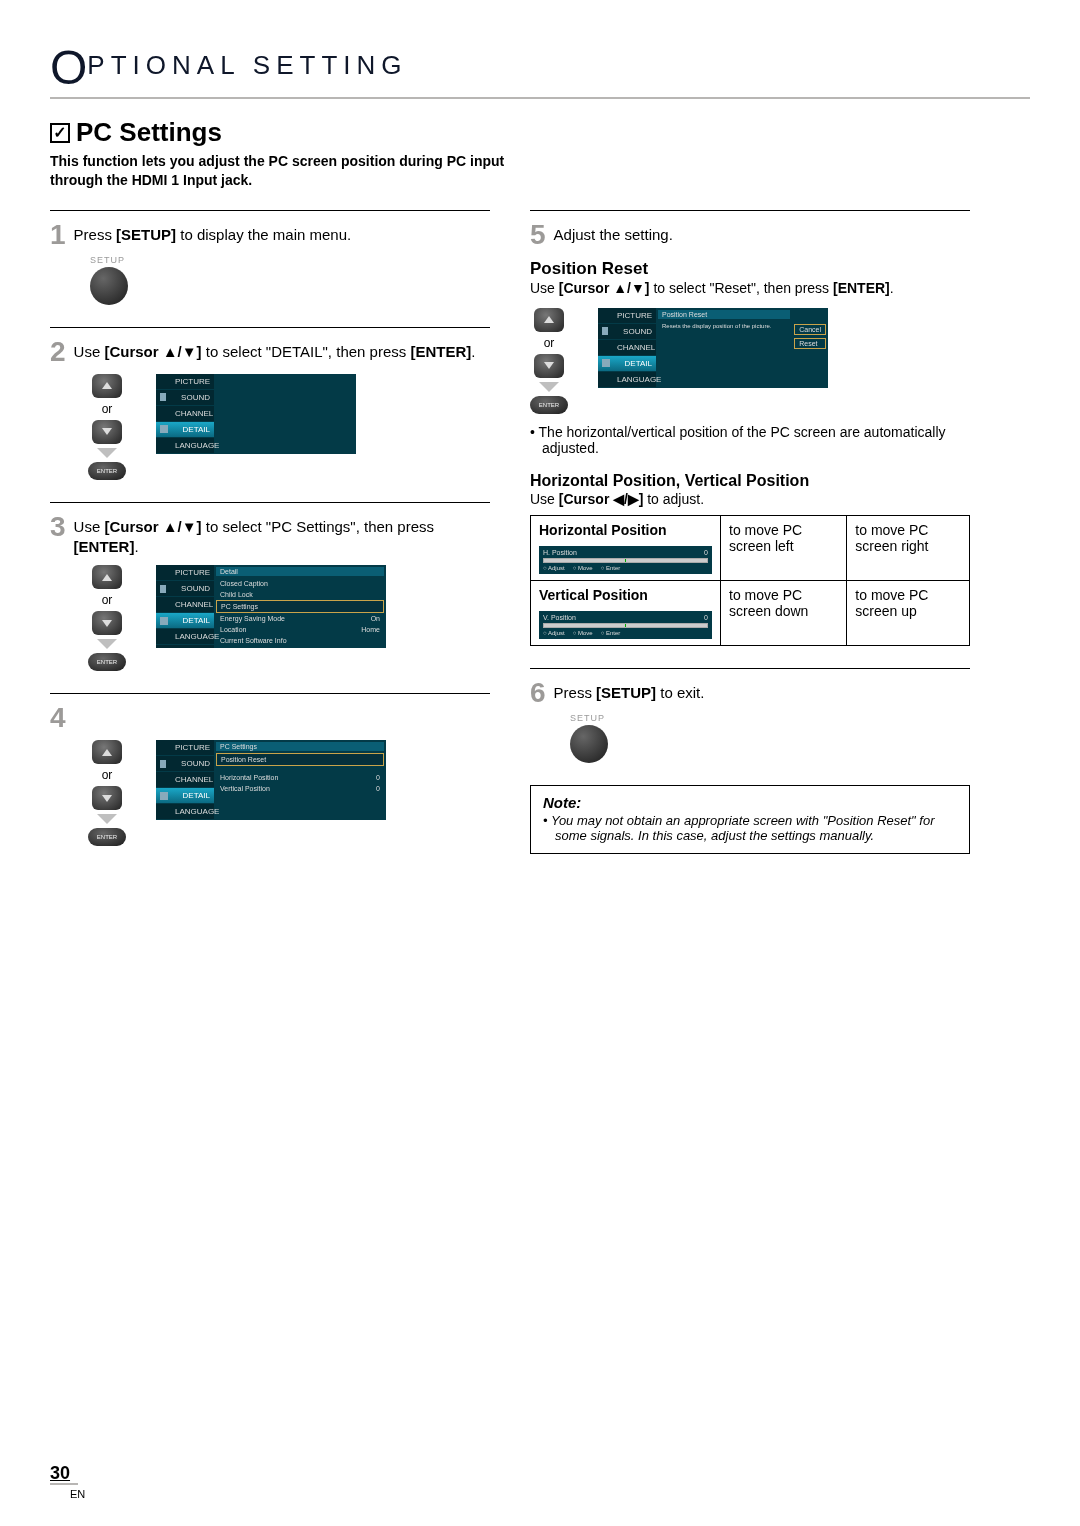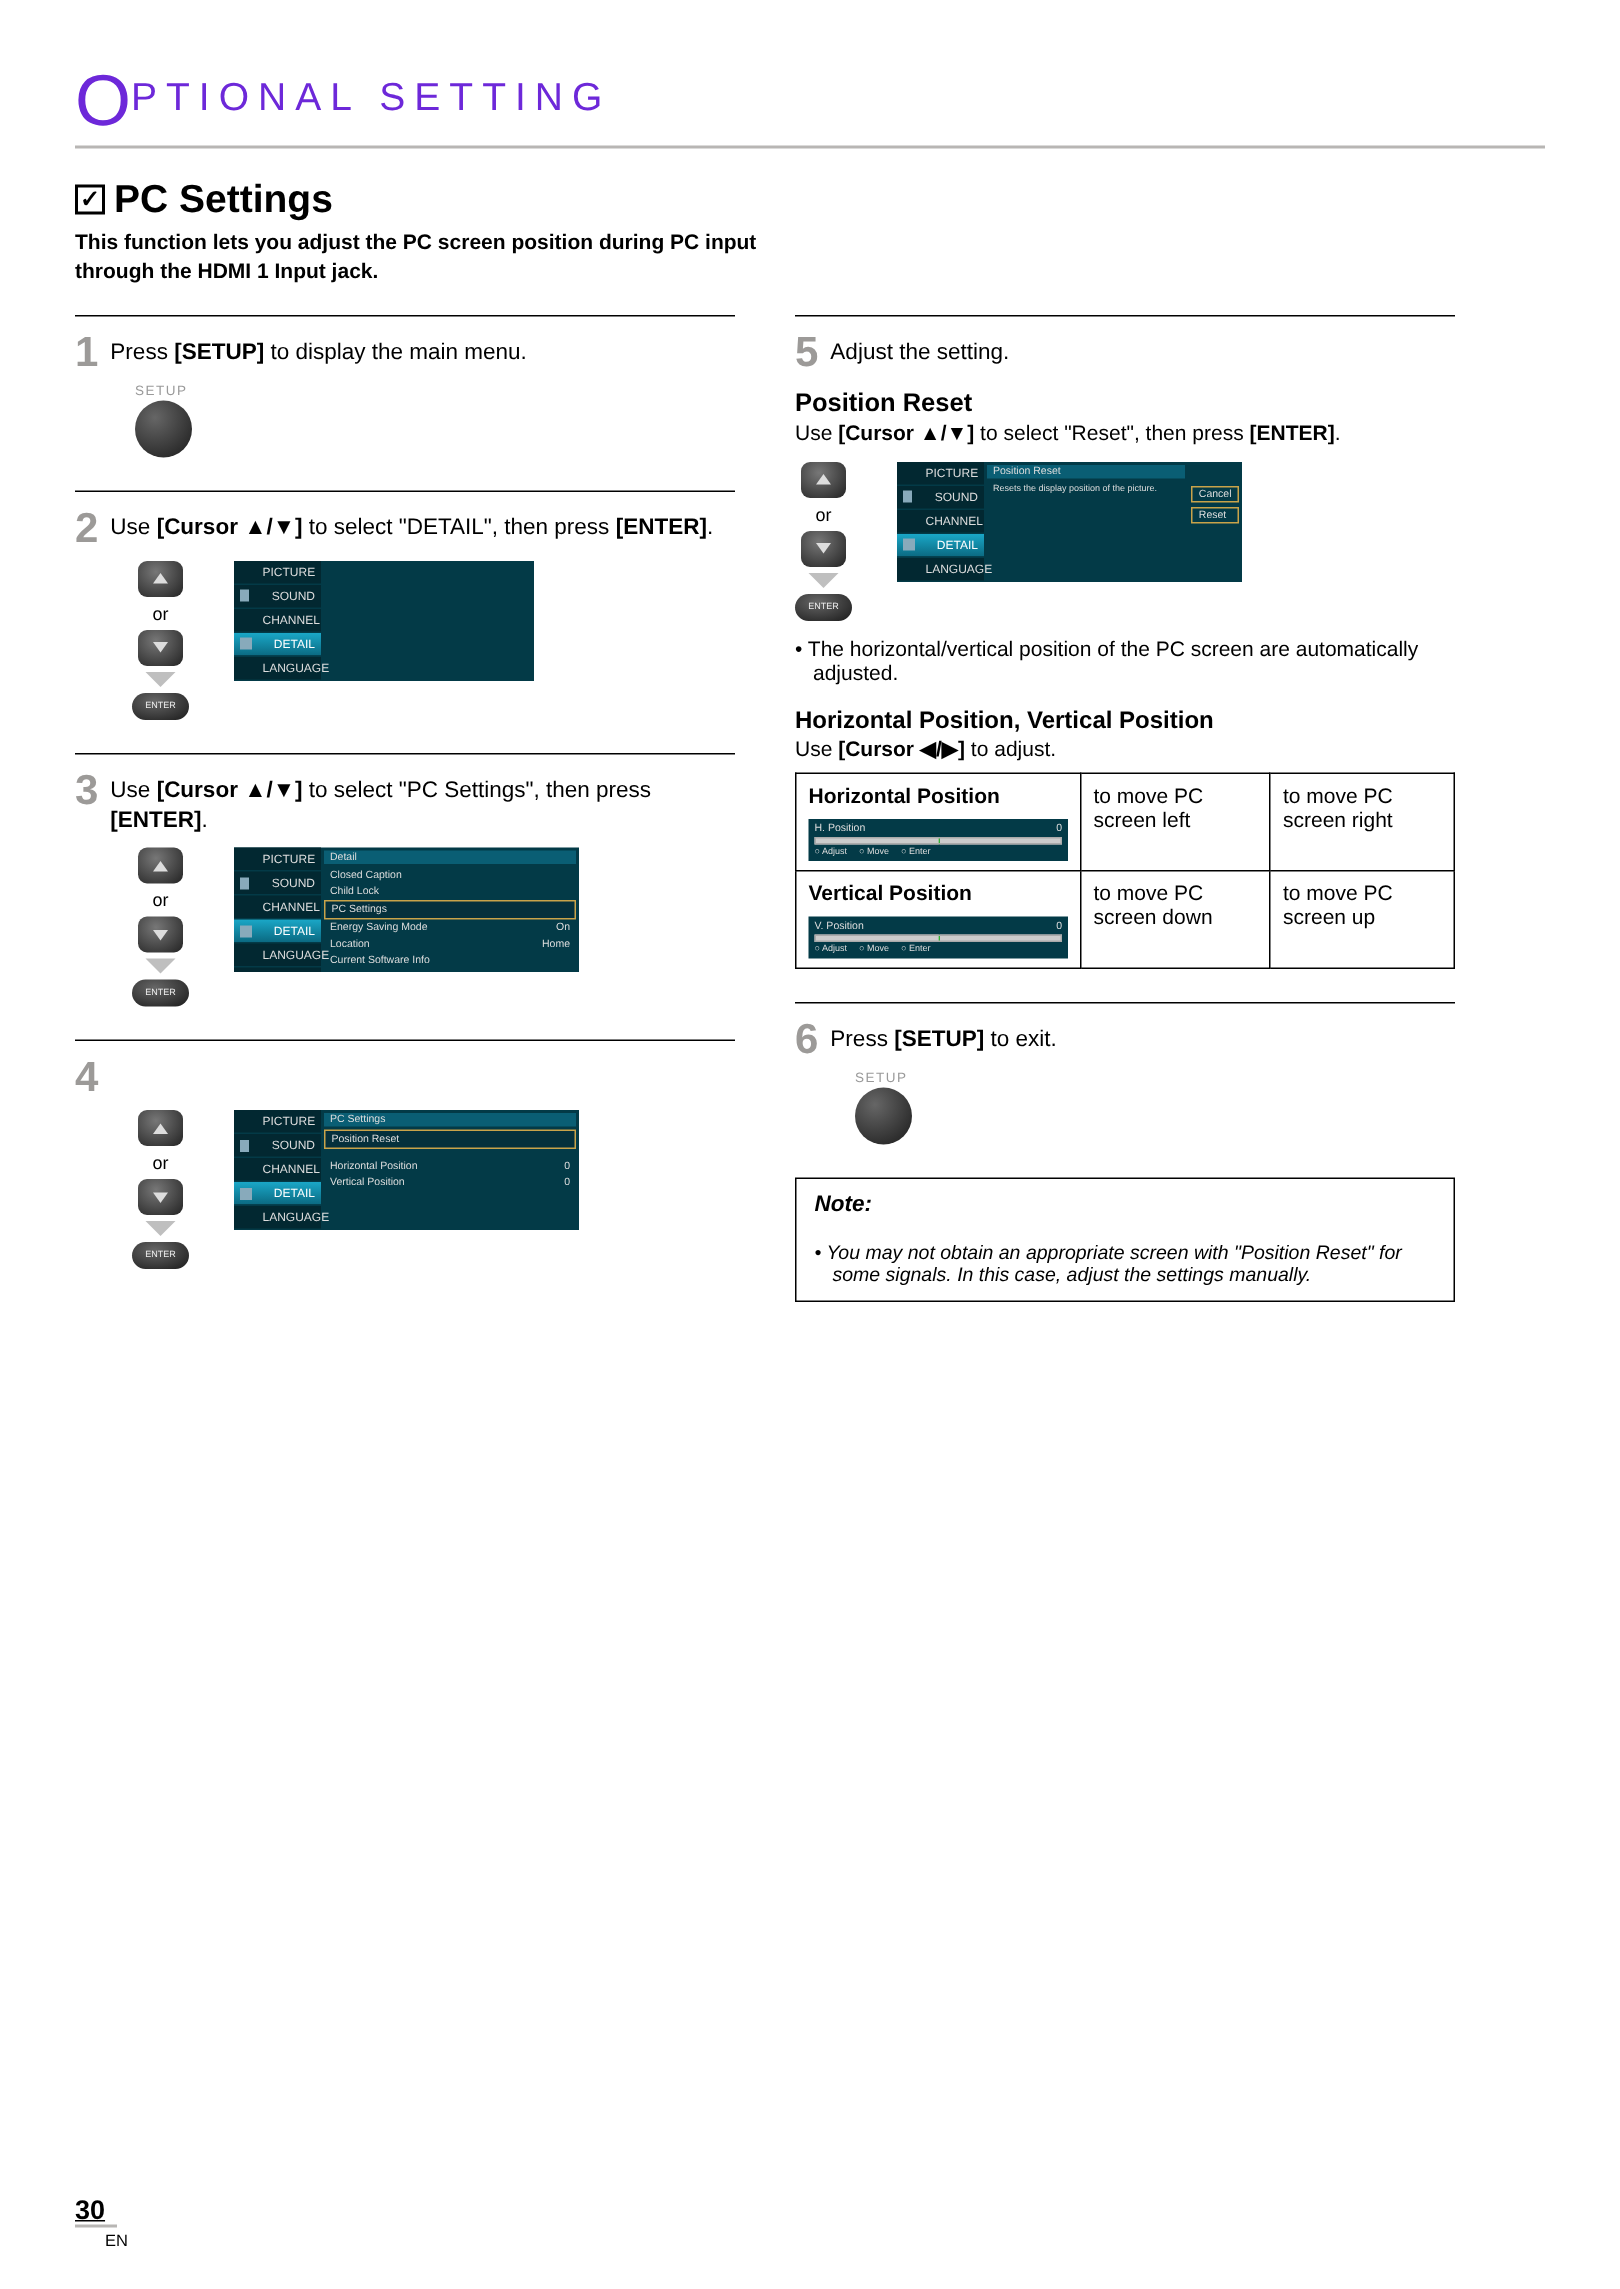--- a/index.html
+++ b/index.html
@@ -5,21 +5,21 @@
   * { box-sizing: border-box; margin: 0; padding: 0; }
   body {
     width: 1080px;
     height: 1526px;
     font-family: "Helvetica Neue", Arial, sans-serif;
     background: #fff;
     position: relative;
     padding: 40px 50px;
   }
   .header {
-    color: #6d28d9;
+    color: #0f172a;
     font-size: 26px;
     letter-spacing: 6px;
     font-weight: 400;
   }
   .header .big-o {
     font-size: 48px;
     vertical-align: -10px;
     letter-spacing: 0;
   }
   .hr-top {
@@ -227,21 +227,21 @@
   .note-box {
     border: 1px solid #000;
     margin-top: 12px;
     padding: 8px 12px 10px;
     font-size: 13px;
   }
   .note-title {
     font-style: italic;
     font-weight: bold;
     font-size: 15px;
-    margin-bottom: 16px;
+    margin-bottom: 2px;
   }
   .note-item {
     font-style: italic;
     padding-left: 12px;
     text-indent: -12px;
   }
   .note-item::before { content:"•  "; }
   .page-footer {
     position: absolute;
     bottom: 24px;

